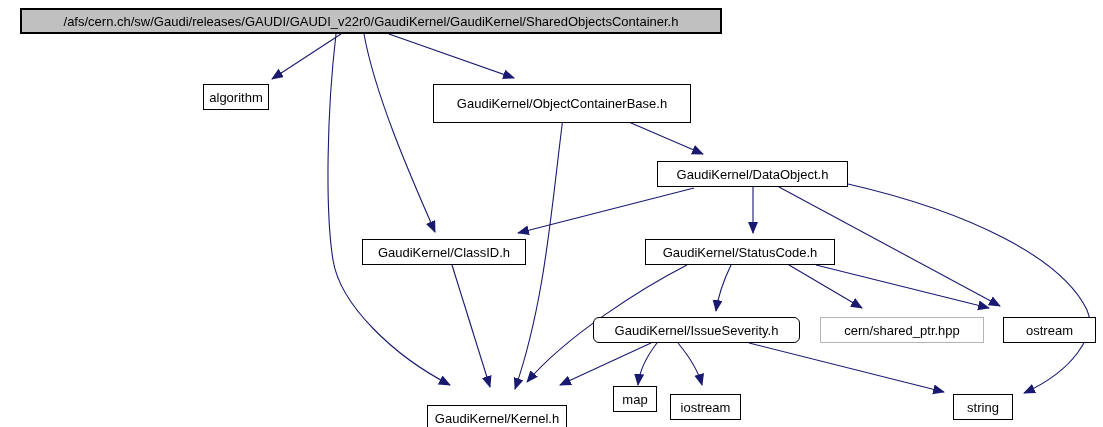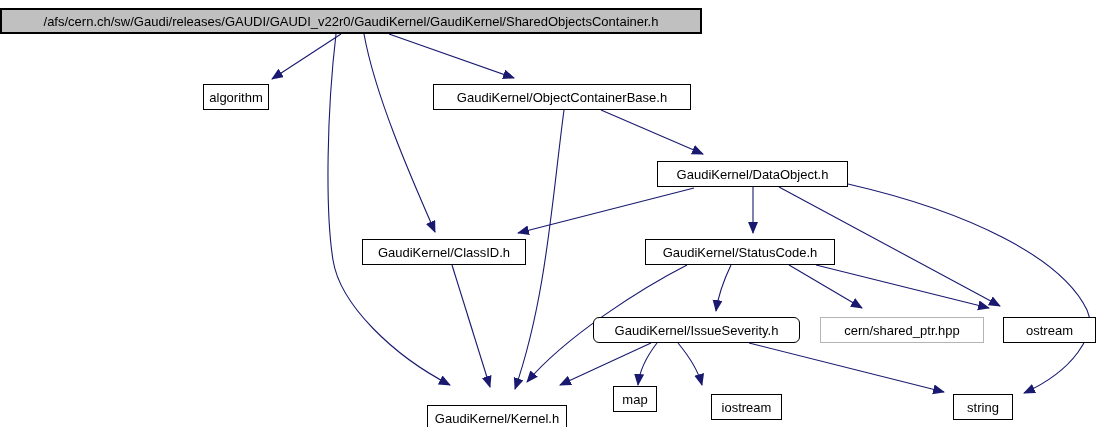--- a/index.html
+++ b/index.html
@@ -56,39 +56,39 @@
     <path class="edge" d="M789,265 L862,308" marker-end="url(#arrow)"></path>
     <path class="edge" d="M816,265 L989,308" marker-end="url(#arrow)"></path>
     <path class="edge" d="M687,265 C642,288 566,336 527,382" marker-end="url(#arrow)"></path>
     <path class="edge" d="M452,265 Q472,330 490,387" marker-end="url(#arrow)"></path>
     <path class="edge" d="M651,343 L560,385" marker-end="url(#arrow)"></path>
     <path class="edge" d="M657,343 Q640,365 638,385" marker-end="url(#arrow)"></path>
     <path class="edge" d="M678,343 Q697,366 702,385" marker-end="url(#arrow)"></path>
     <path class="edge" d="M749,343 L944,392" marker-end="url(#arrow)"></path>
   </svg>
 
-  <div class="node focus" style="left:0;top:8px;width:702px;height:26px;">/afs/cern.ch/sw/Gaudi/releases/GAUDI/GAUDI_v22r0/GaudiKernel/GaudiKernel/SharedObjectsContainer.h</div>
+  <div class="node focus" style="left:20px;top:8px;width:702px;height:26px;">/afs/cern.ch/sw/Gaudi/releases/GAUDI/GAUDI_v22r0/GaudiKernel/GaudiKernel/SharedObjectsContainer.h</div>
 
   <div class="node" style="left:203px;top:84px;width:66px;height:26px;text-align:center;">algorithm</div>
 
-  <div class="node" style="left:433px;top:84px;width:258px;height:26px;">GaudiKernel/ObjectContainerBase.h</div>
+  <div class="node" style="left:433px;top:84px;width:258px;height:39px;">GaudiKernel/ObjectContainerBase.h</div>
 
   <div class="node" style="left:657px;top:161px;width:191px;height:26px;">GaudiKernel/DataObject.h</div>
 
   <div class="node" style="left:645px;top:239px;width:190px;height:26px;">GaudiKernel/StatusCode.h</div>
 
   <div class="node" style="left:362px;top:239px;width:164px;height:26px;">GaudiKernel/ClassID.h</div>
 
   <div class="node" style="left:593px;top:317px;width:207px;height:26px;border-radius:6px;">GaudiKernel/IssueSeverity.h</div>
 
   <div class="node external" style="left:820px;top:317px;width:164px;height:26px;">cern/shared_ptr.hpp</div>
 
   <div class="node" style="left:1003px;top:317px;width:93px;height:26px;">ostream</div>
 
   <div class="node" style="left:427px;top:394px;width:140px;height:26px;margin-top:11px;">GaudiKernel/Kernel.h</div>
 
   <div class="node" style="left:613px;top:386px;width:44px;height:26px;">map</div>
 
-  <div class="node" style="left:711px;top:394px;width:71px;height:26px;">iostream</div>
+  <div class="node" style="left:670px;top:394px;width:71px;height:26px;">iostream</div>
 
   <div class="node" style="left:953px;top:394px;width:60px;height:26px;">string</div>
 
 </div>
 
 </body></html>

